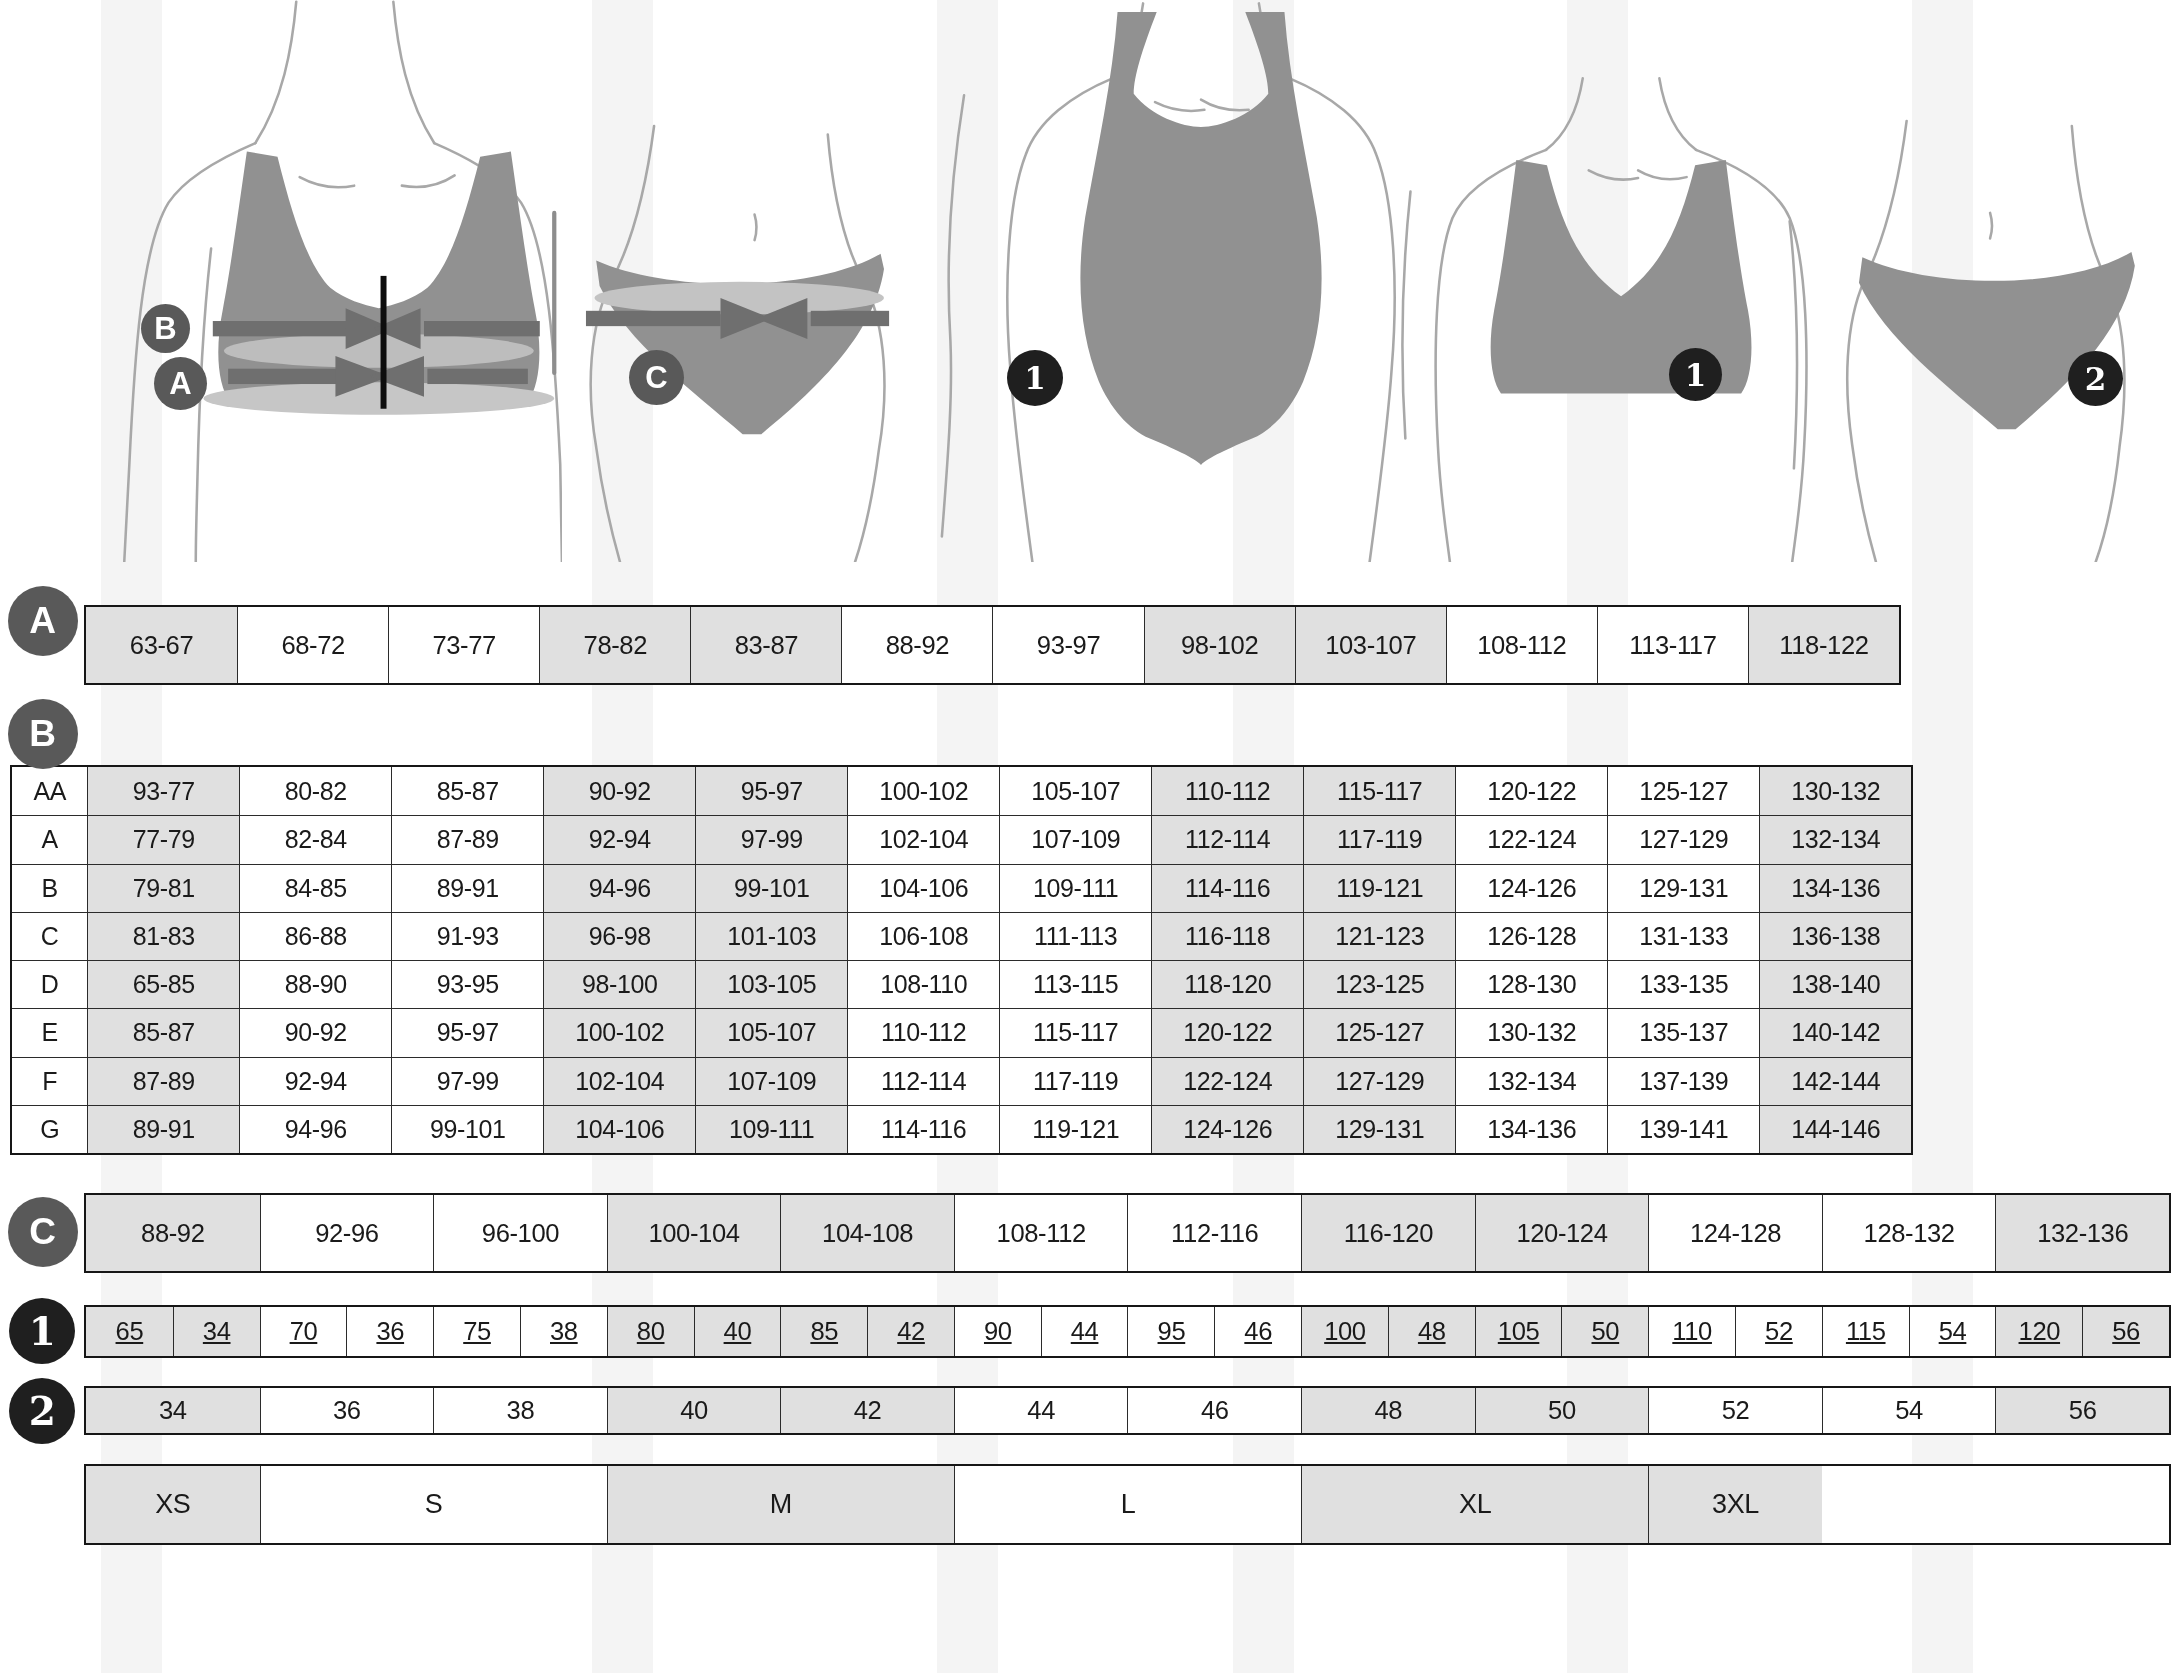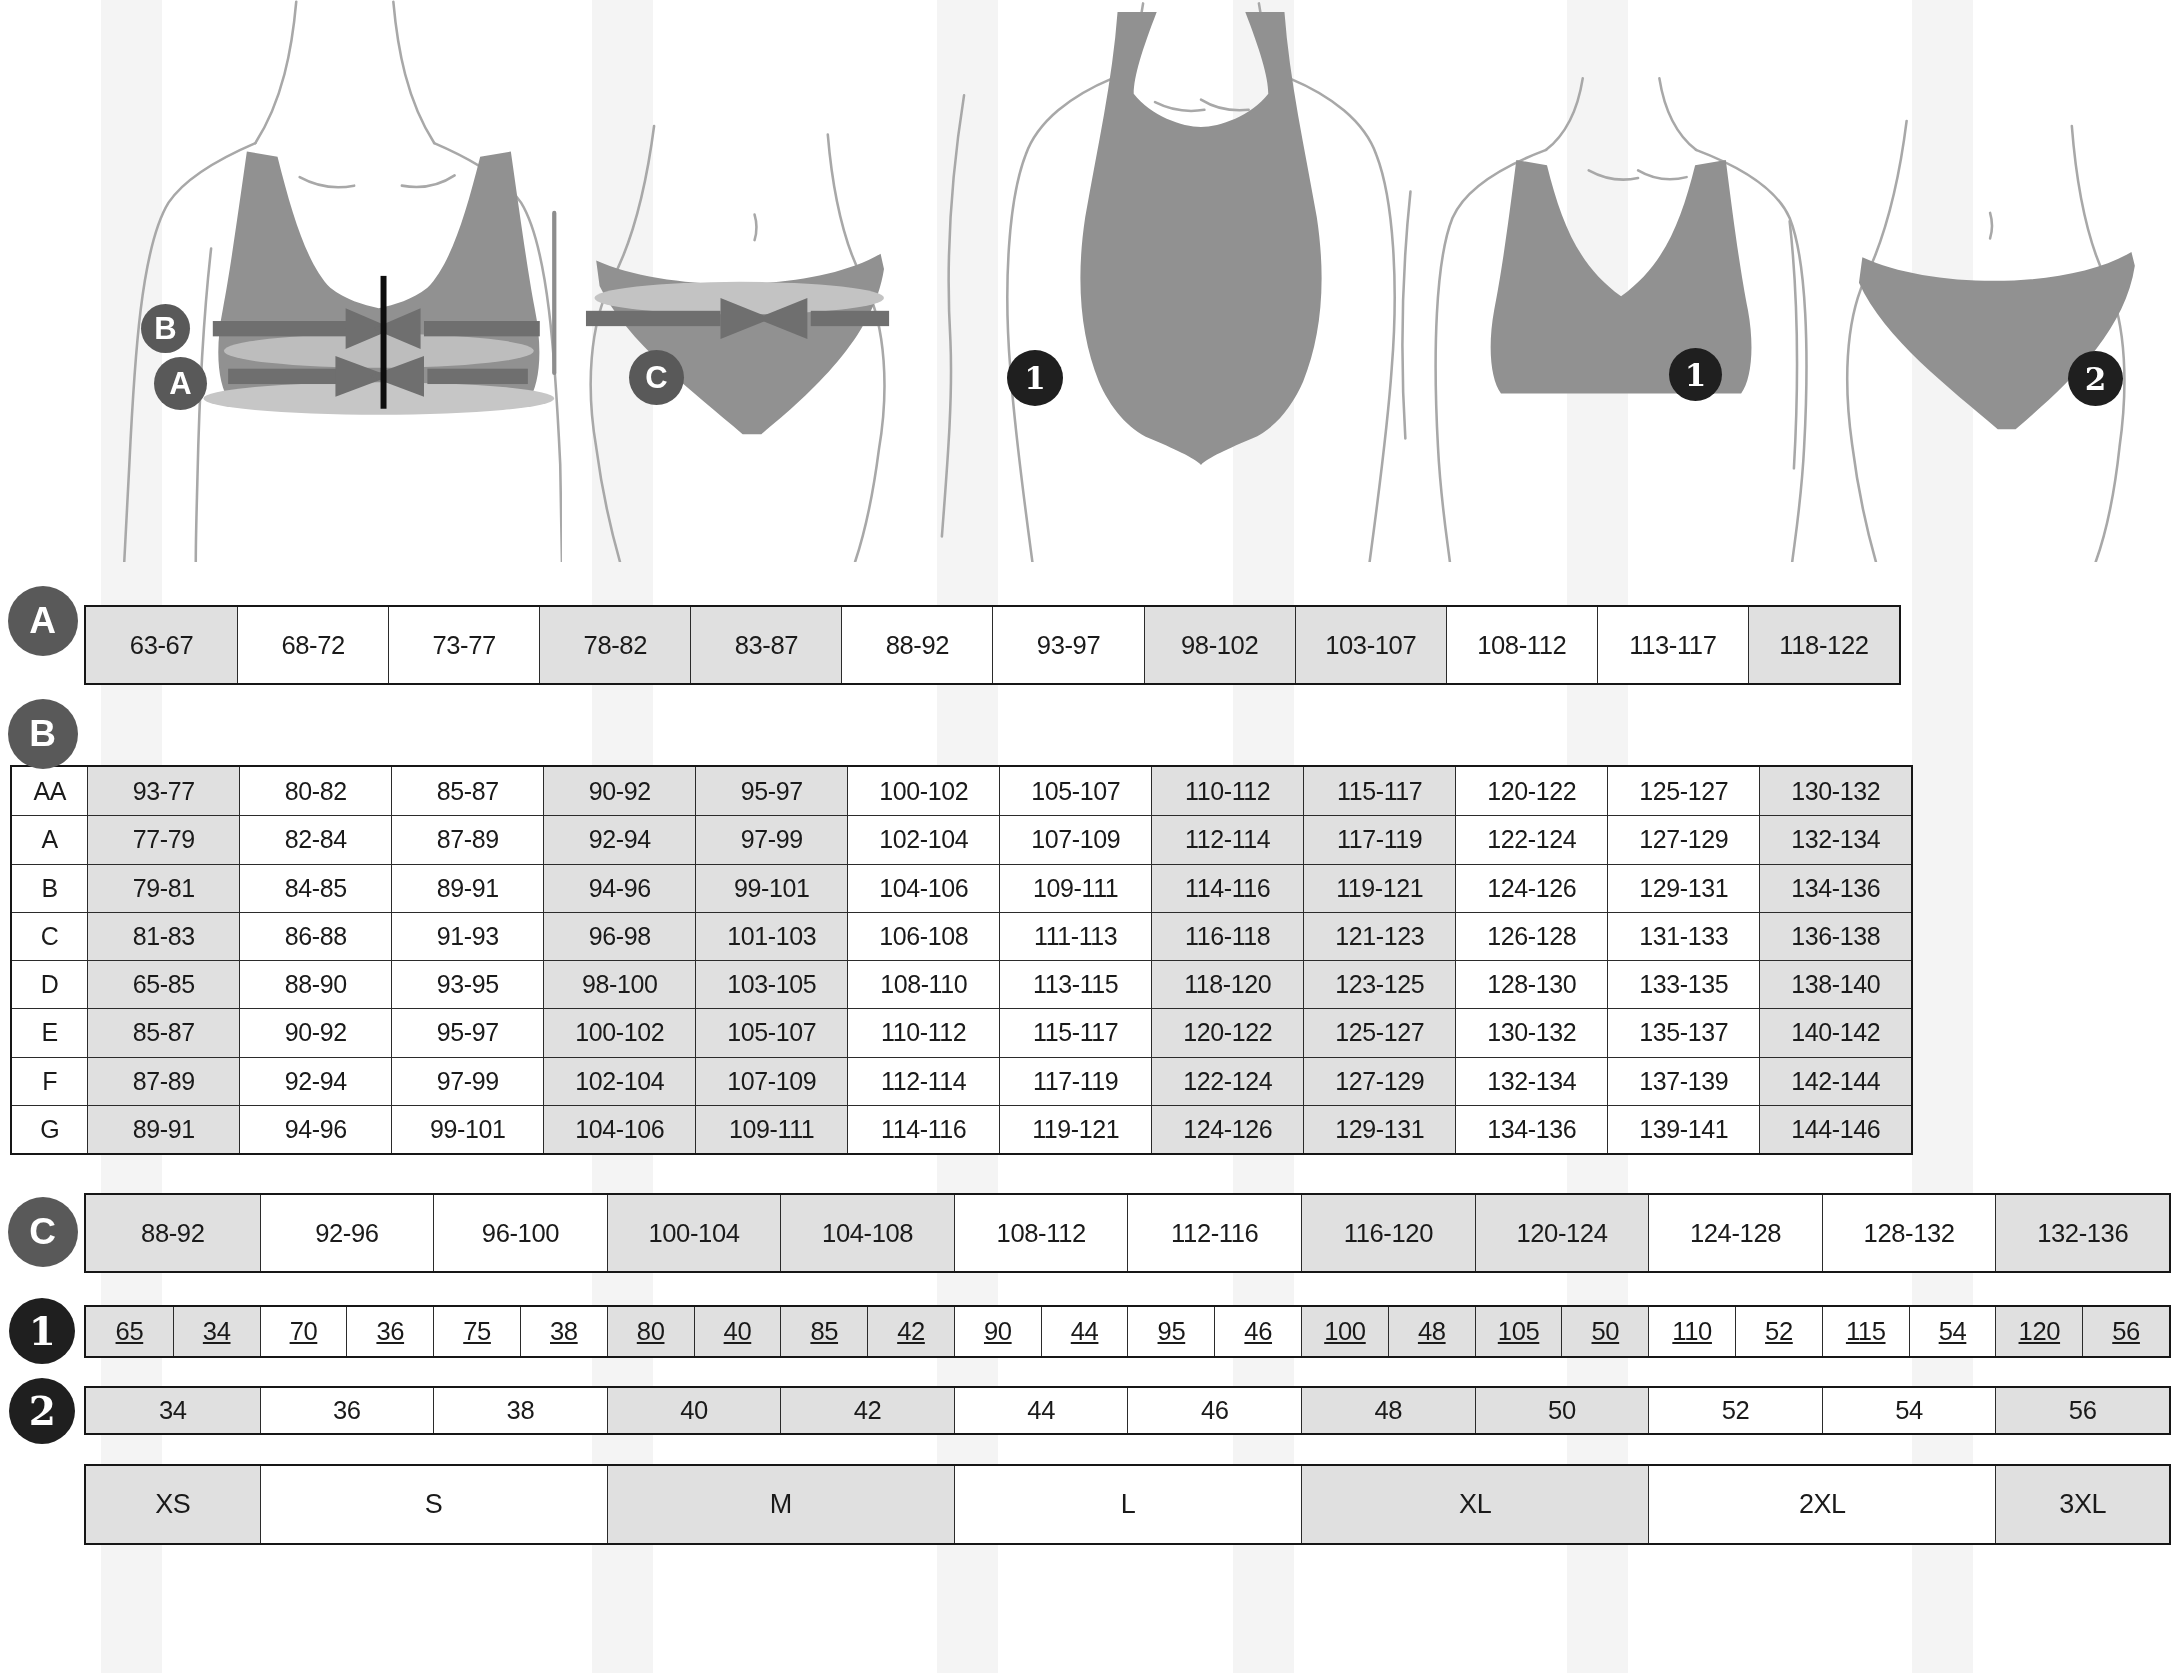--- a/index.html
+++ b/index.html
@@ -315,16 +315,15 @@
     <div class="cell">52</div>
     <div class="cell">54</div>
     <div class="cell shaded">56</div>
   </div>
 <div id="row-sizes" class="trow" style="left:84px;top:1464px;width:2087px;height:81px;">
     <div class="cell shaded" style="grid-column: span 1;">XS</div>
     <div class="cell" style="grid-column: span 2;">S</div>
     <div class="cell shaded" style="grid-column: span 2;">M</div>
     <div class="cell" style="grid-column: span 2;">L</div>
     <div class="cell shaded" style="grid-column: span 2;">XL</div>
-    <div class="cell" style="grid-column: span 2;">2XL</div>
     <div class="cell shaded" style="grid-column: span 1;">3XL</div>
   </div>
 
 
 </body></html>

